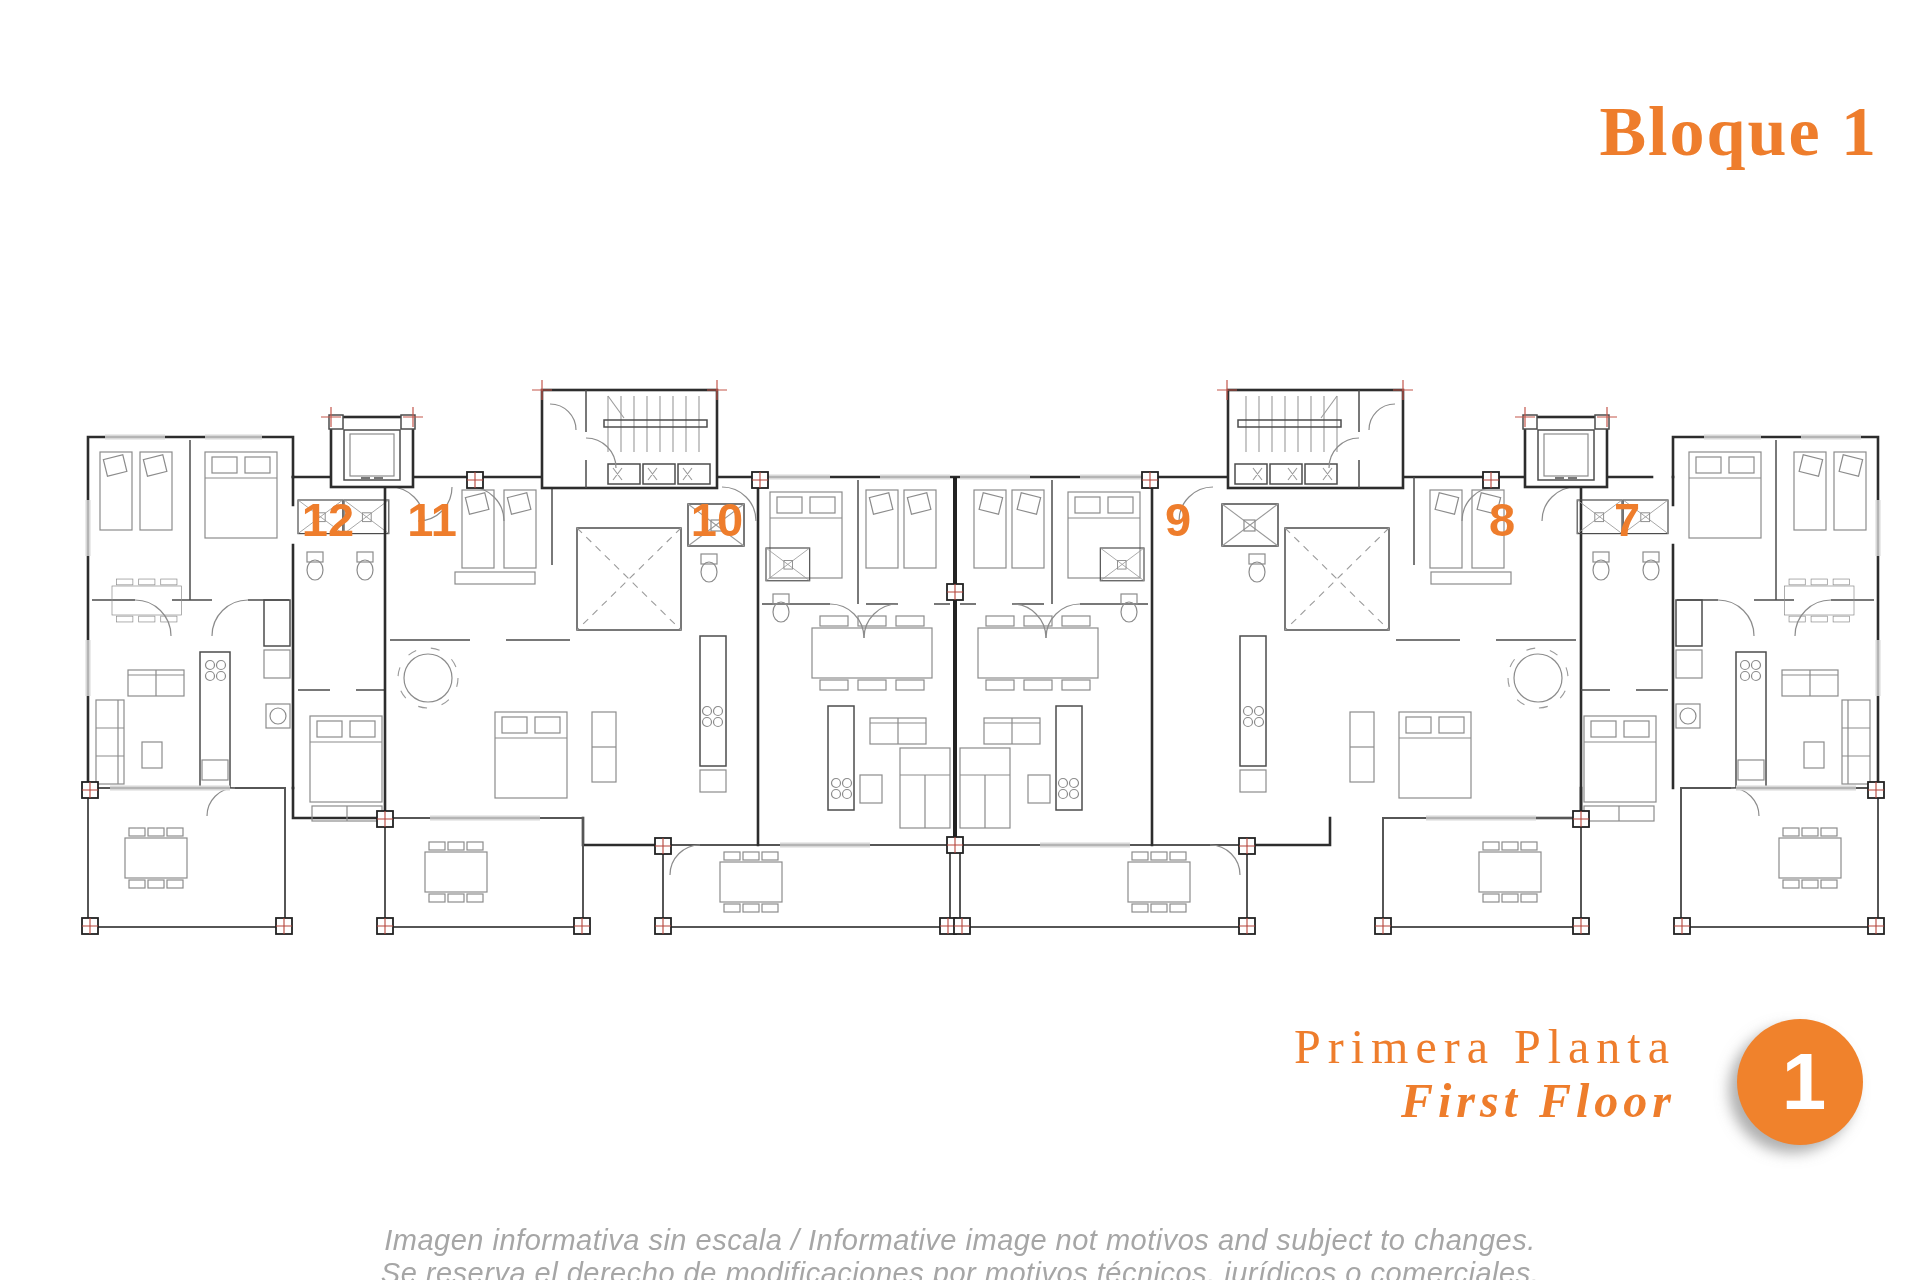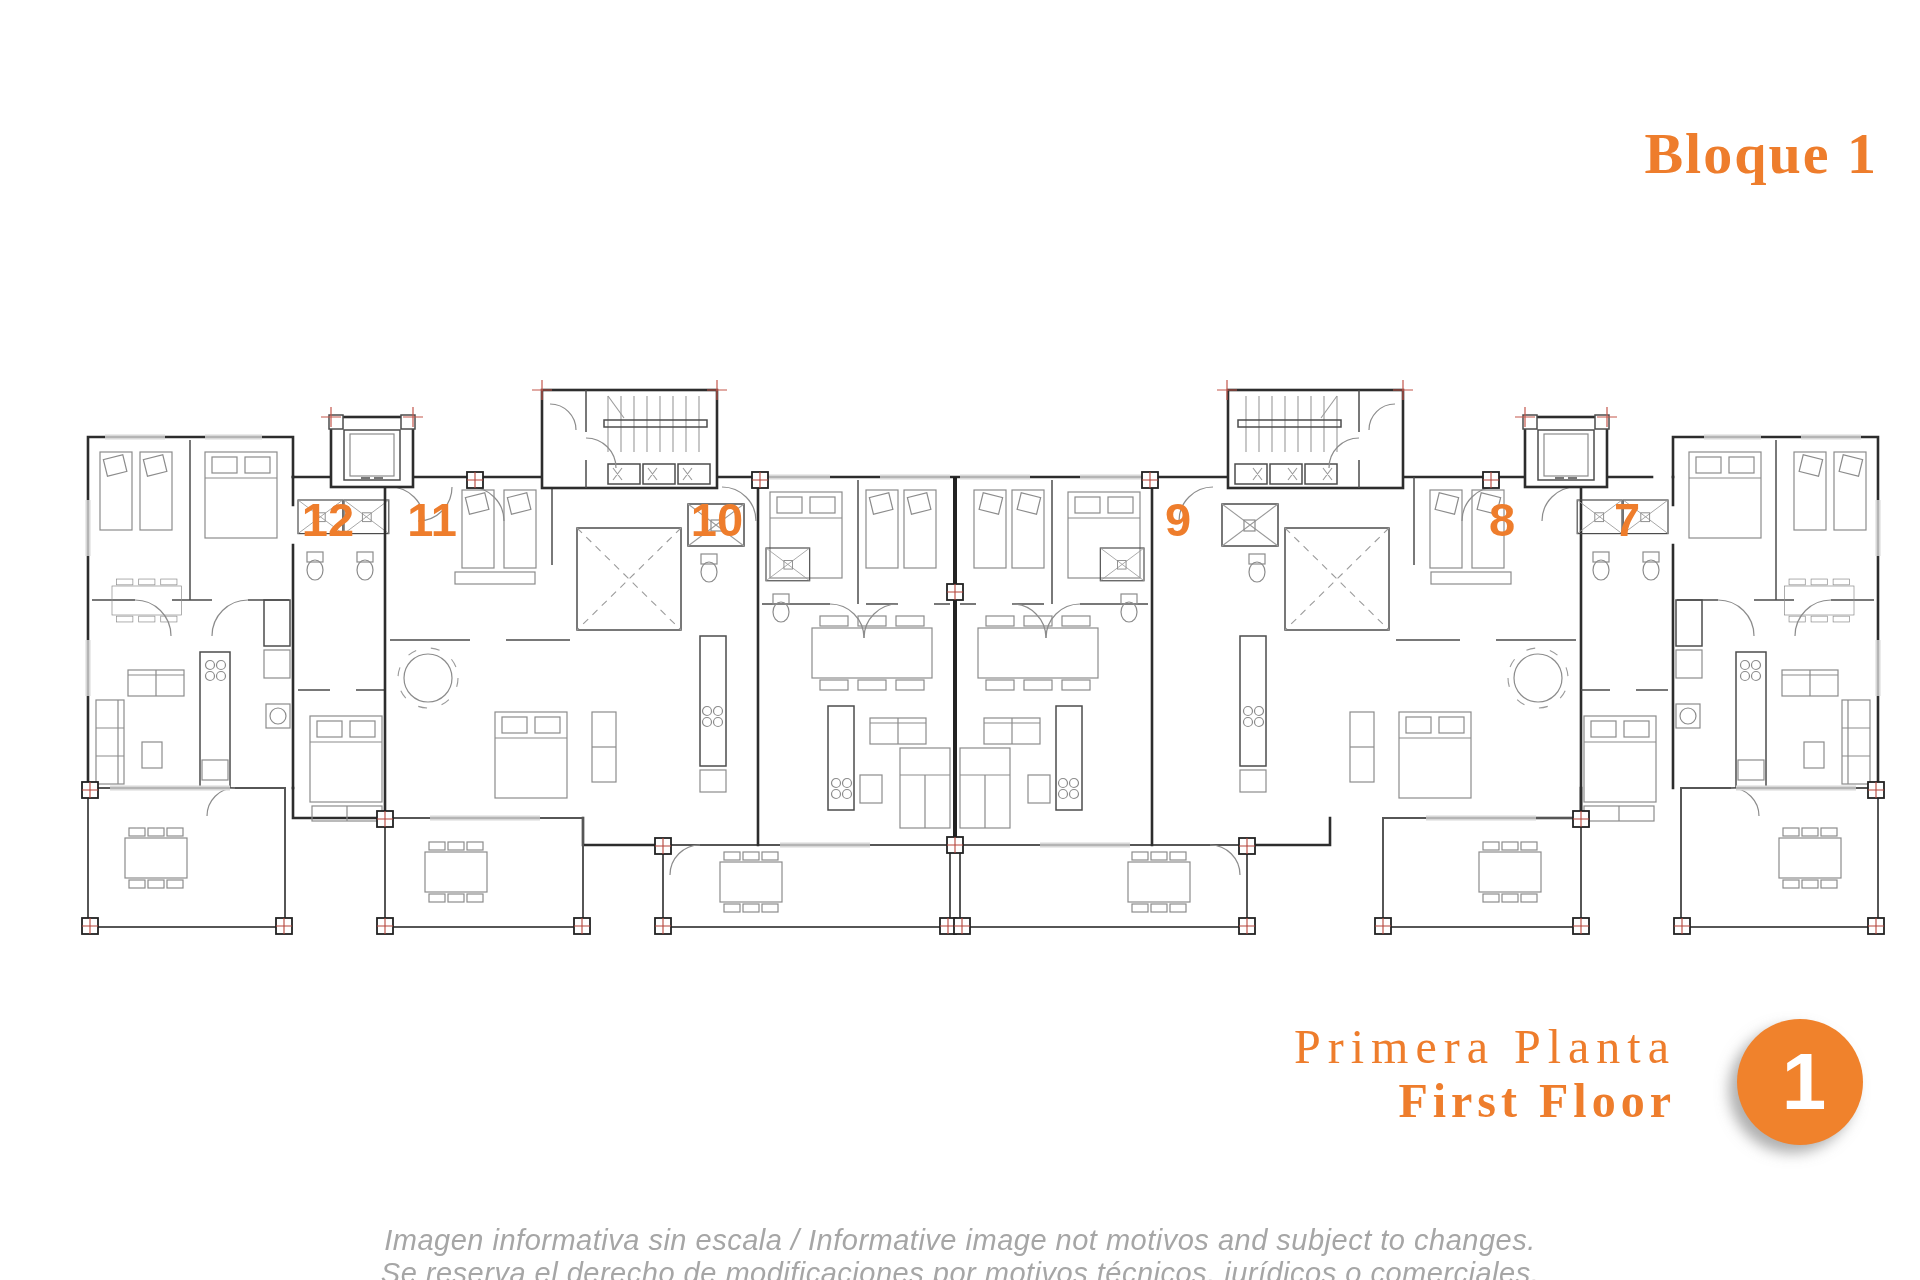--- a/index.html
+++ b/index.html
@@ -3,29 +3,29 @@
 <meta charset="utf-8">
 <style>
   :root{
     --accent:#EE7D2C; --badge:#F0822C; --wall:#2d2d2d; --gray-txt:#a6a6a6;
   }
   html,body{margin:0;padding:0;background:#fff;}
   body{width:1920px;height:1280px;overflow:hidden;position:relative;
        font-family:"Liberation Sans",sans-serif;}
   .title{
     position:absolute;top:92px;right:42px;color:var(--accent);
-    font-family:"Liberation Serif",serif;font-weight:700;font-size:58px;
-    letter-spacing:2px;white-space:nowrap;margin-top:28px;
+    font-family:"Liberation Serif",serif;font-weight:700;font-size:70px;
+    letter-spacing:2px;white-space:nowrap;
   }
   .floor-label{
     position:absolute;top:1020px;right:244px;text-align:right;color:var(--accent);
     font-family:"Liberation Serif",serif;line-height:54px;white-space:nowrap;
   }
   .floor-label .es{font-size:48px;font-weight:400;letter-spacing:7px;margin-left:9px;}
-  .floor-label .en{font-size:48px;font-weight:700;letter-spacing:5px;}
+  .floor-label .en{font-size:48px;font-weight:700;font-style:italic;letter-spacing:5px;}
   .badge{
     position:absolute;left:1737px;top:1019px;width:126px;height:126px;border-radius:50%;
     background:var(--badge);box-shadow:-8px 8px 14px rgba(110,110,110,.55);
     display:flex;align-items:center;justify-content:center;
   }
   .badge span{color:#fff;font-size:80px;font-weight:700;padding-left:8px;
     font-family:"Liberation Sans",sans-serif;}
   .disclaimer{
     position:absolute;left:160px;width:1600px;top:1224px;text-align:center;
     color:var(--gray-txt);font-style:italic;font-size:29px;line-height:33px;

